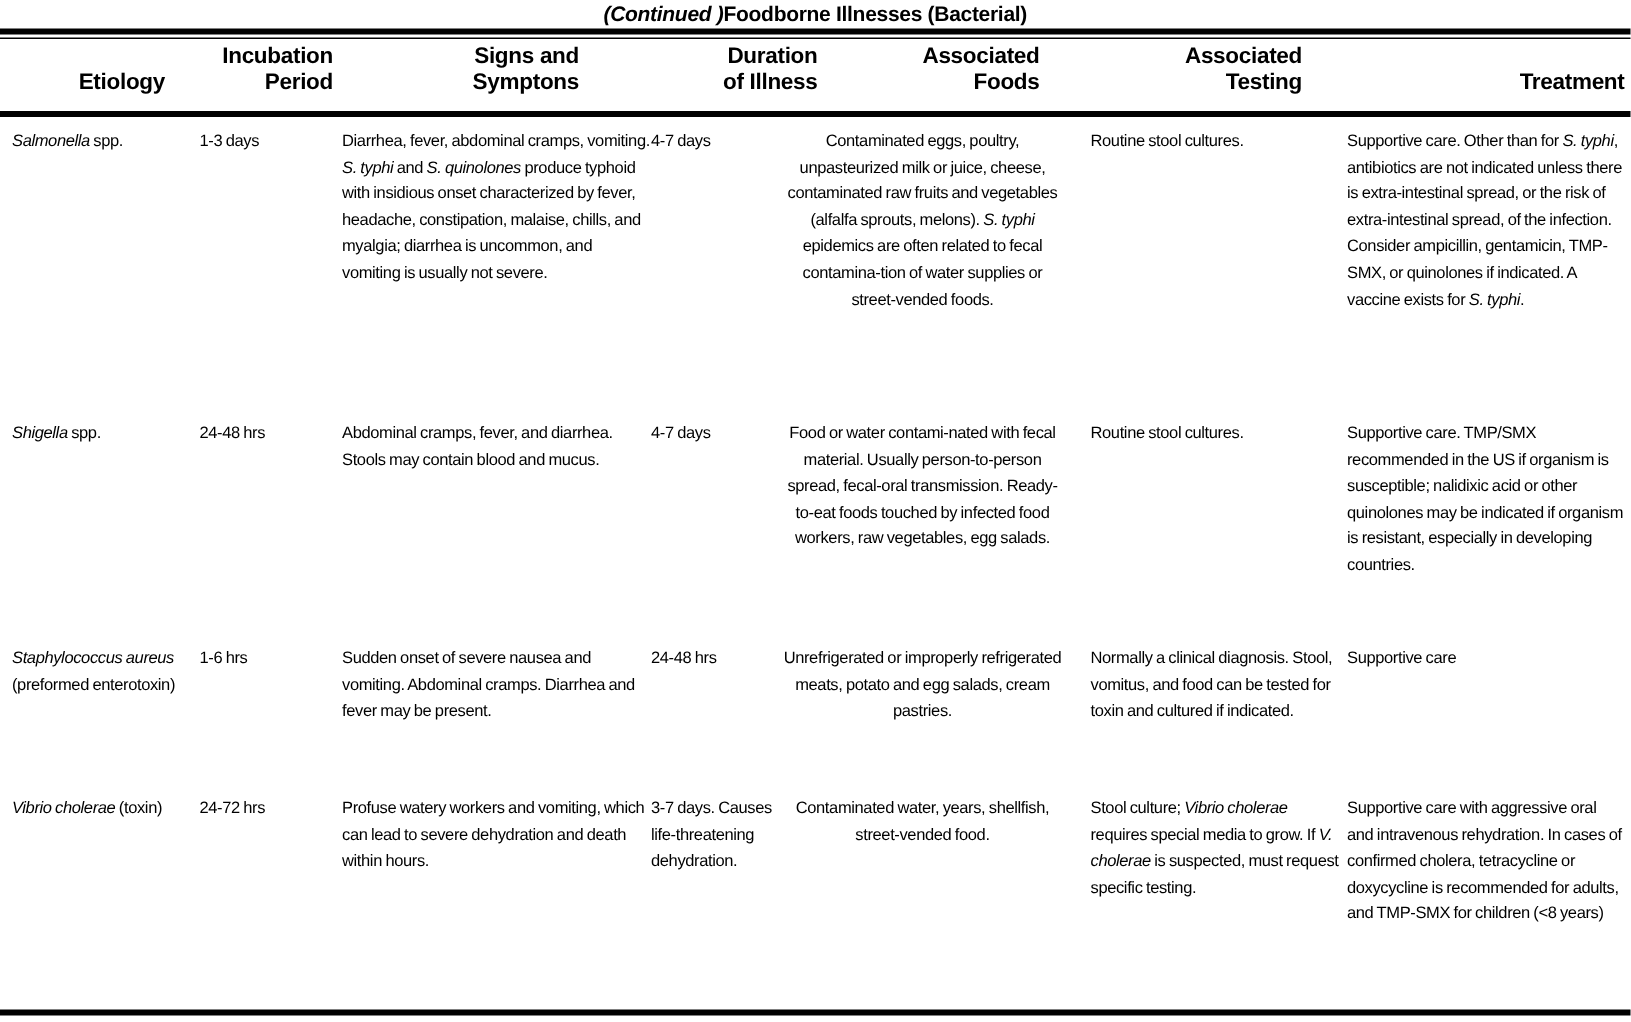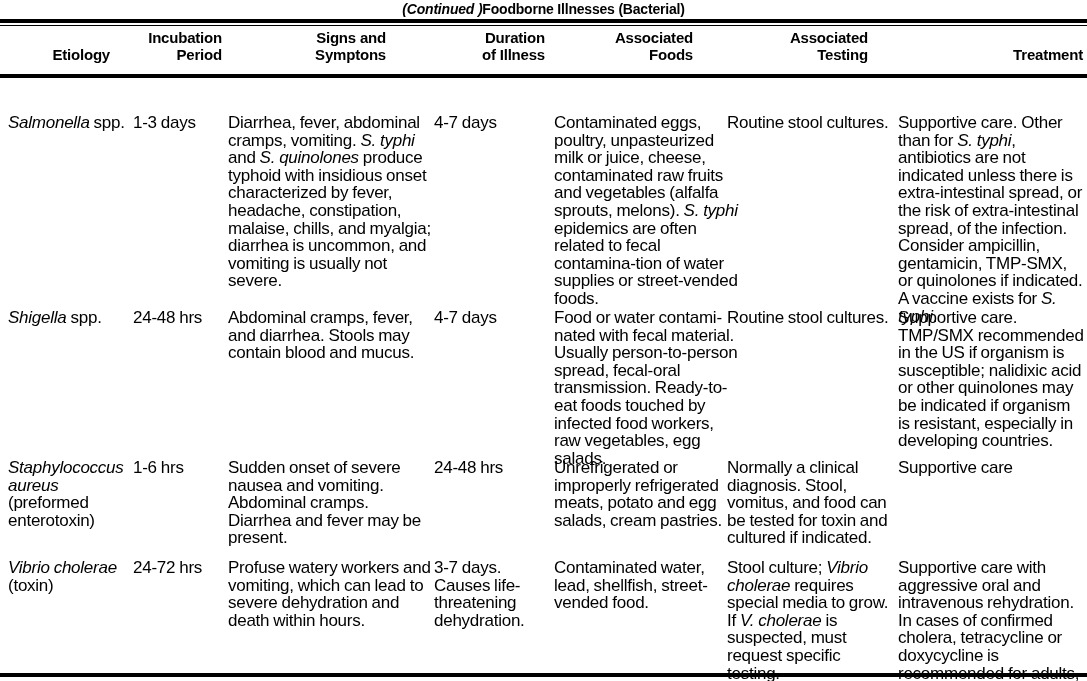--- a/index.html
+++ b/index.html
@@ -102,35 +102,34 @@
     height: 595px;
   }
   .data-row {
     position: absolute;
     left: 0;
     width: 1087px;
   }
   .cell {
     position: absolute;
     top: 0;
-    font-size: 17px;
+    font-size: 11px;
     line-height: 17.6px;
     letter-spacing: -0.25px;
     text-align: left;
     word-spacing: -0.5px;
-    margin-top: 28px;
   }
   .cell i { font-style: italic; }
 
   
   .c-etiology   { left: 8px;   width: 122px; }
   .c-incubation { left: 133px; width: 92px;  }
   .c-signs      { left: 228px; width: 206px; }
   .c-duration   { left: 434px; width: 98px;  }
-  .c-foods      { left: 554px; width: 190px; }
+  .c-foods      { left: 520px; width: 190px; text-align: center; }
   .c-lab        { left: 727px; width: 168px; }
   .c-treatment  { left: 898px; width: 186px; }
 
   
   .row-salmonella { top: 8px; }
   .row-shigella   { top: 203px; }
   .row-staph      { top: 353px; }
   .row-vibrio     { top: 453px; }
 </style>
 </head>
@@ -206,21 +205,21 @@
       <div class="cell c-foods">Unrefrigerated or improperly refrigerated meats, potato and egg salads, cream pastries.</div>
       <div class="cell c-lab">Normally a clinical diagnosis. Stool, vomitus, and food can be tested for toxin and cultured if indicated.</div>
       <div class="cell c-treatment">Supportive care</div>
     </div>
 
     <div class="data-row row-vibrio">
       <div class="cell c-etiology"><i>Vibrio cholerae</i><span> (toxin)</span></div>
       <div class="cell c-incubation">24-72 hrs</div>
       <div class="cell c-signs">Profuse watery workers and vomiting, which can lead to severe dehydration and death within hours.</div>
       <div class="cell c-duration">3-7 days. Causes life-threatening dehydration.</div>
-      <div class="cell c-foods">Contaminated water, lead, shellfish, street-vended food.</div>
+      <div class="cell c-foods">Contaminated water, years, shellfish, street-vended food.</div>
       <div class="cell c-lab">Stool culture; <i>Vibrio cholerae</i> requires special media to grow. If <i>V. cholerae</i> is suspected, must request specific testing.</div>
       <div class="cell c-treatment">Supportive care with aggressive oral and intravenous rehydration. In cases of confirmed cholera, tetracycline or doxycycline is recommended for adults, and TMP-SMX for children (&lt;8 years)</div>
     </div>
 
   </div>
 
   <div class="rule rule-bottom"></div>
 
 </div>
 

